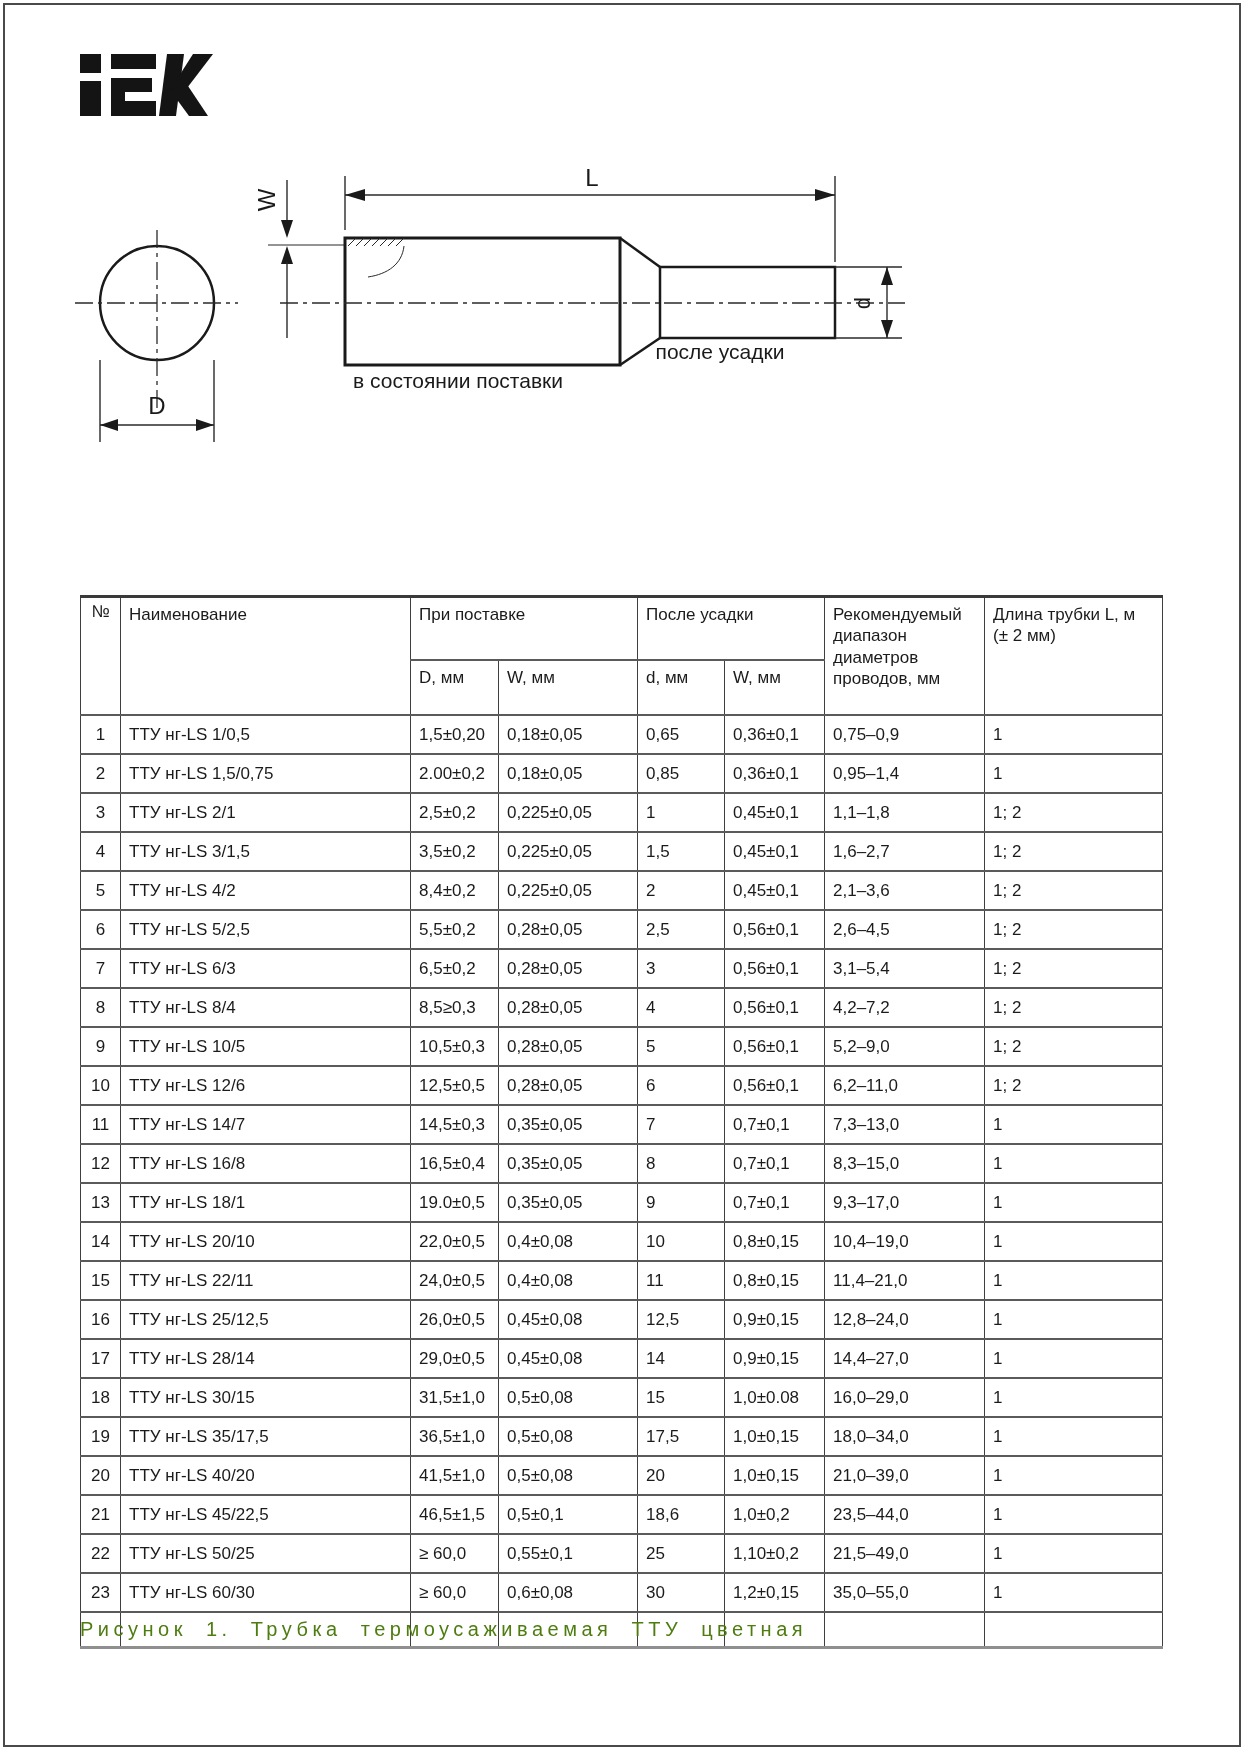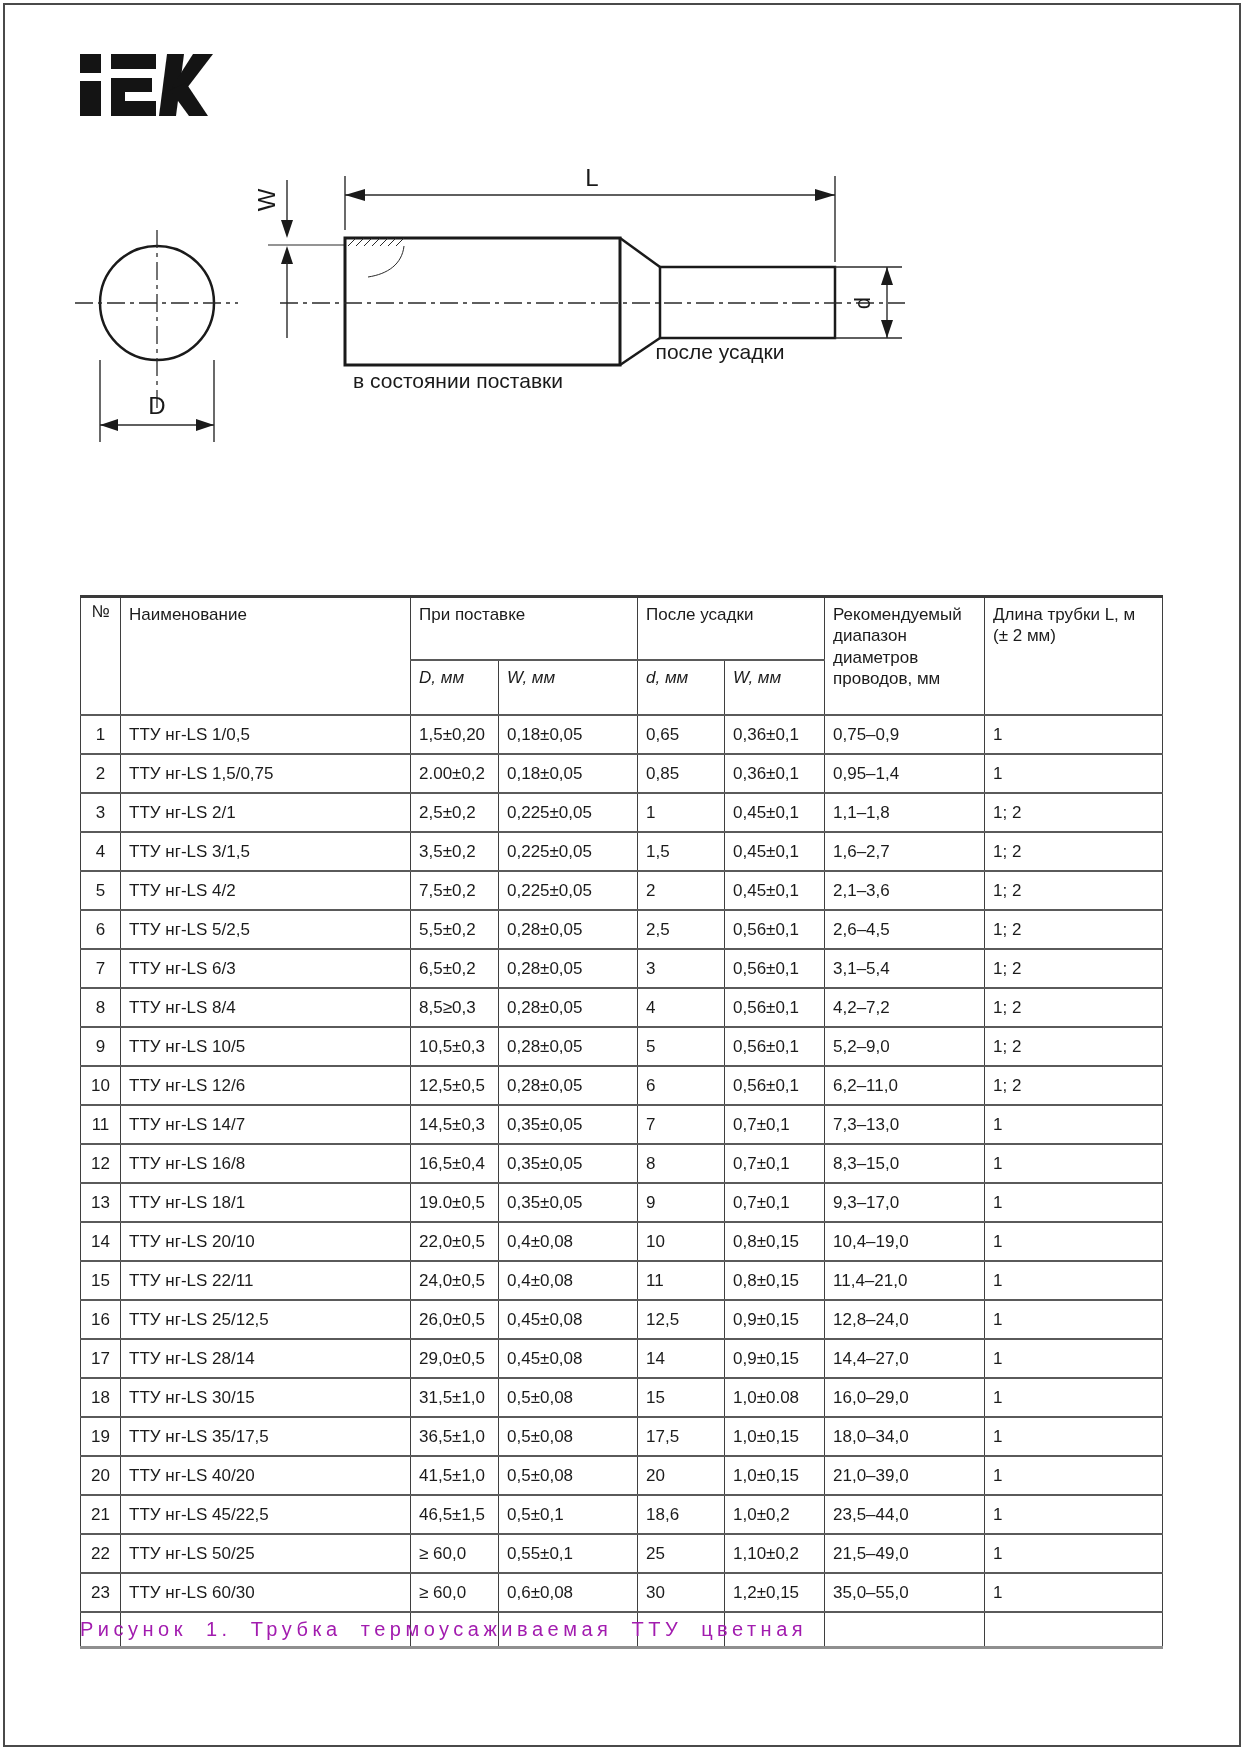--- a/index.html
+++ b/index.html
@@ -14,26 +14,26 @@
 
   table.spec{position:absolute;left:80px;top:595px;width:1082px;
              border-collapse:collapse;table-layout:fixed;font-size:17px;}
   table.spec th,table.spec td{
       border-left:1.5px solid #3f3f3f;border-right:1.5px solid #3f3f3f;
       border-top:2px solid #5a5a5a;border-bottom:2px solid #5a5a5a;
       font-weight:normal;text-align:left;padding:3px 8px;line-height:1.25;
       overflow:hidden;white-space:nowrap;}
   table.spec thead th{vertical-align:top;padding-top:6px;white-space:normal;}
   table.spec thead tr.h1 th{height:52px;border-top:3px solid #3a3a3a;}
-  table.spec thead tr.h2 th{height:44px;font-style:italic;}
+  table.spec thead tr.h2 th{height:44px;}
   table.spec tbody td{height:31px;vertical-align:middle;}
   table.spec .c0{text-align:center;padding:3px 2px;}
   table.spec tfoot td{height:27px;border-bottom:3.5px solid #8f8f8f;}
 
-  .caption{position:absolute;left:80px;top:1618px;font-size:20px;color:#a21caf;
+  .caption{position:absolute;left:80px;top:1618px;font-size:20px;color:#4d7c0f;
            letter-spacing:4.5px;word-spacing:9px;}
 </style>
 </head>
 <body>
 
 <div class="page">
   <div class="frame"></div>
 
   <svg class="logo" width="135" height="62" viewBox="0 0 135 62" aria-label="iEK">
     <g fill="#141414">
@@ -180,21 +180,21 @@
           <td class="c2">3,5±0,2</td>
           <td class="c3">0,225±0,05</td>
           <td class="c4">1,5</td>
           <td class="c5">0,45±0,1</td>
           <td class="c6">1,6–2,7</td>
           <td class="c7">1; 2</td>
         </tr>
         <tr>
           <td class="c0">5</td>
           <td class="c1">ТТУ нг-LS 4/2</td>
-          <td class="c2">7,5±0,2</td>
+          <td class="c2">8,4±0,2</td>
           <td class="c3">0,225±0,05</td>
           <td class="c4">2</td>
           <td class="c5">0,45±0,1</td>
           <td class="c6">2,1–3,6</td>
           <td class="c7">1; 2</td>
         </tr>
         <tr>
           <td class="c0">6</td>
           <td class="c1">ТТУ нг-LS 5/2,5</td>
           <td class="c2">5,5±0,2</td>

